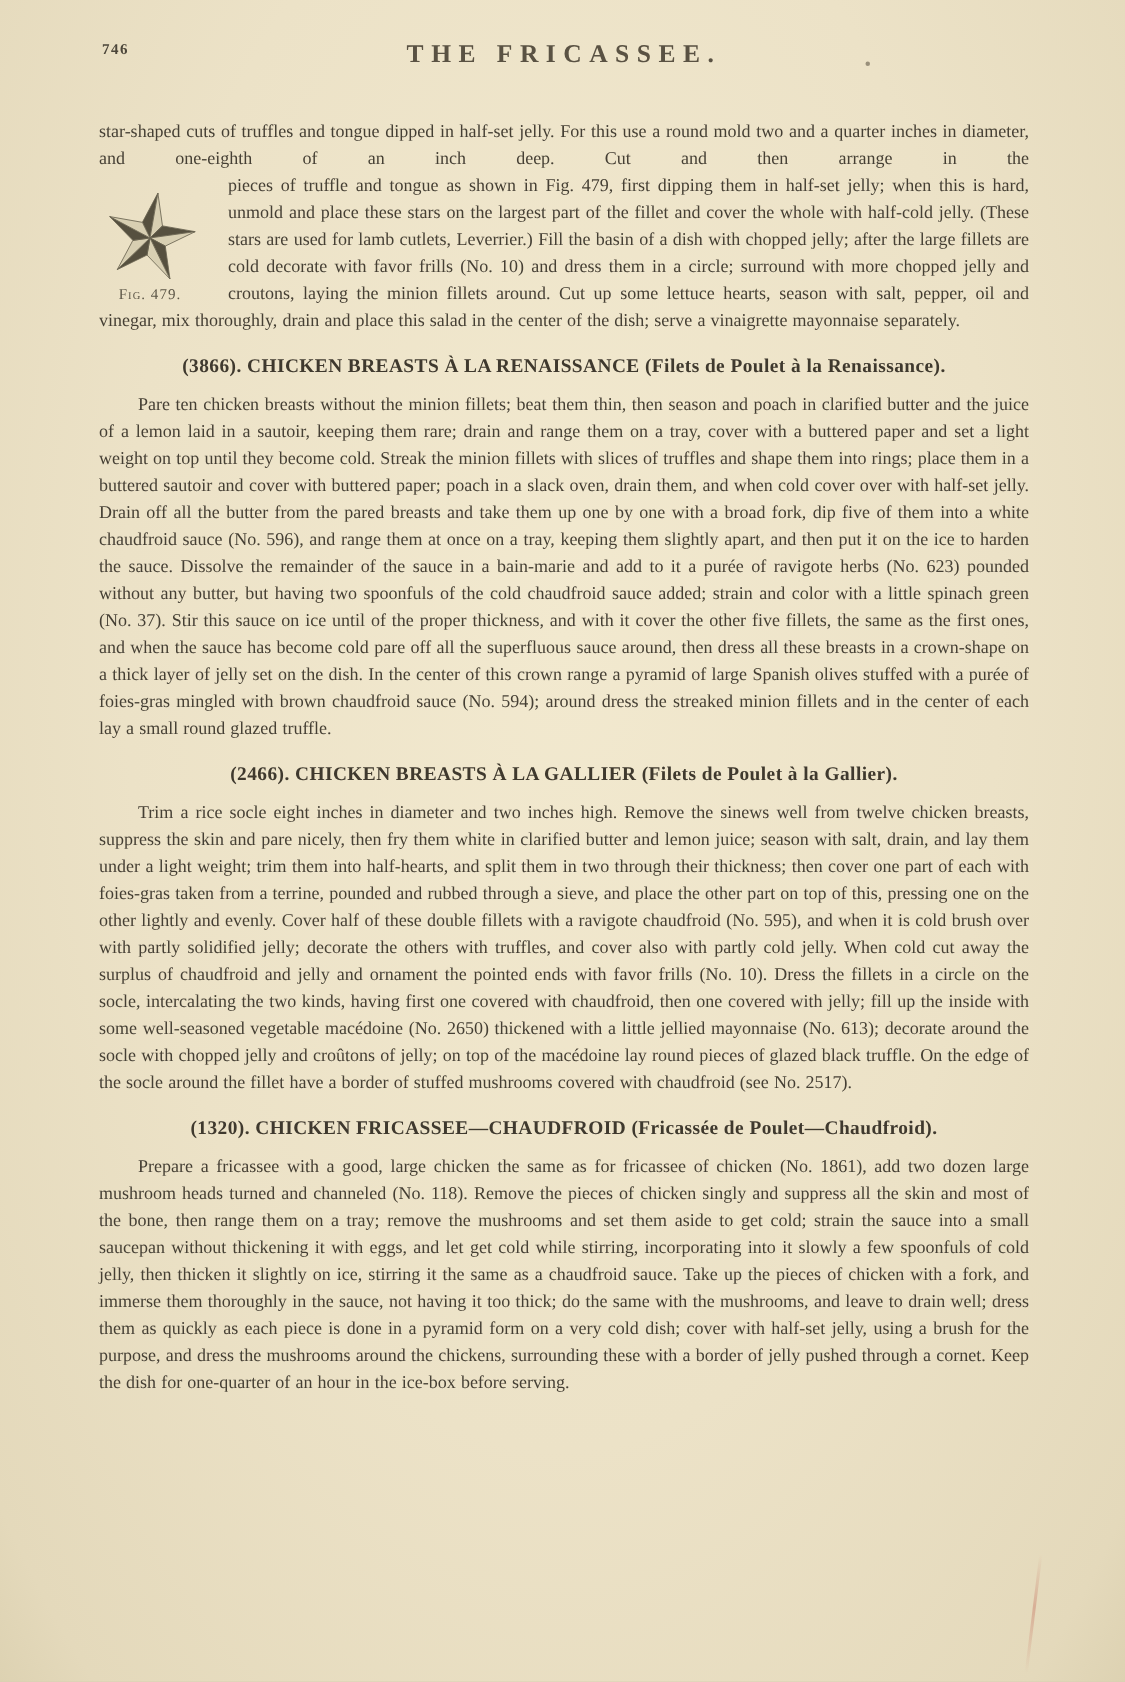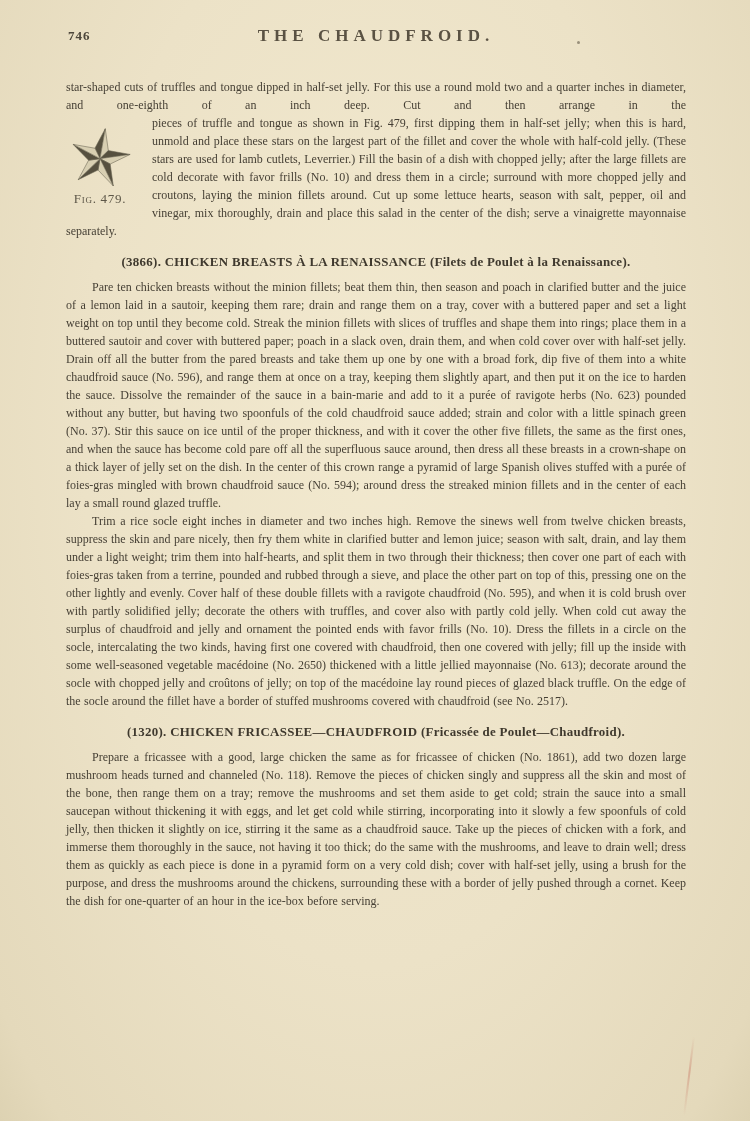--- a/index.html
+++ b/index.html
@@ -15,21 +15,21 @@
     overflow: hidden;
     background: radial-gradient(ellipse at 50% 38%, #f2e9cf 0%, #ece2c7 55%, #e4d9bb 92%, #ddd2b2 100%);
     font-family: "Liberation Serif", serif;
     color: #453f34;
   }
 
   
   .pagehead { position: relative; height: 24px; margin-bottom: 28px; }
   .pagenum {
     position: absolute; left: 2px; top: 2px;
-    font-size: 13px; font-weight: bold; letter-spacing: 1px; color: #4c463a;
+    font-size: 10px; font-weight: bold; letter-spacing: 1px; color: #4c463a;
   }
   .title {
     text-align: center;
     font-size: 17px; font-weight: bold;
     letter-spacing: 5px;
     color: #5a5243;
   }
 
   
   .body-text {
@@ -46,21 +46,21 @@
 
   
   .starfig {
     float: left;
     width: 88px;
     margin: 2px 8px 2px -10px;
     text-align: center;
   }
   .star-svg { display: block; width: 66px; height: 64px; margin: 8px auto 3px; }
   .figcap {
-    font-size: 13px;
+    font-size: 10px;
     letter-spacing: 0.7px;
     color: #5d5748;
     font-variant: small-caps;
   }
 
   
   .recipe-heading {
     text-align: center;
     font-size: 12.9px;
     font-weight: bold;
@@ -85,21 +85,21 @@
 </head>
 <body>
 
 <div class="page">
 
   <div class="speck"></div>
   <div class="crease"></div>
 
   <header class="pagehead">
     <span class="pagenum">746</span>
-    <div class="title">THE CHAUDFROID.</div>
+    <div class="title">THE FRICASSEE.</div>
   </header>
 
   <section>
     <p class="body-text cont-para">star-shaped cuts of truffles and tongue dipped in half-set jelly.  For this use a round mold two and a quarter inches in diameter, and one-eighth of an inch deep.  Cut and then arrange in the</p>
     <div class="wrapblock">
       <figure class="starfig">
         <svg class="star-svg" viewBox="0 0 100 92" aria-hidden="true">
           <g transform="rotate(10 50 50)" stroke="#6a6452" stroke-width="0.8" stroke-linejoin="round">
             <polygon points="50,50 39.7,35.8 50,4" fill="#56503f"></polygon>
             <polygon points="50,50 50,4 60.3,35.8" fill="#d8cfb2"></polygon>
@@ -118,20 +118,21 @@
       <p class="body-text">pieces of truffle and tongue as shown in Fig. 479, first dipping them in half-set jelly; when this is hard, unmold and place these stars on the largest part of the fillet and cover the whole with half-cold jelly.  (These stars are used for lamb cutlets, Leverrier.)  Fill the basin of a dish with chopped jelly; after the large fillets are cold decorate with favor frills (No. 10) and dress them in a circle; surround with more chopped jelly and croutons, laying the minion fillets around.  Cut up some lettuce hearts, season with salt, pepper, oil and vinegar, mix thoroughly, drain and place this salad in the center of the dish; serve a vinaigrette mayonnaise separately.</p>
     </div>
   </section>
 
   <section class="recipe">
     <h2 class="recipe-heading">(3866). CHICKEN BREASTS À LA RENAISSANCE (Filets de Poulet à la Renaissance).</h2>
     <p class="body-text indent">Pare ten chicken breasts without the minion fillets; beat them thin, then season and poach in clarified butter and the juice of a lemon laid in a sautoir, keeping them rare; drain and range them on a tray, cover with a buttered paper and set a light weight on top until they become cold.  Streak the minion fillets with slices of truffles and shape them into rings; place them in a buttered sautoir and cover with buttered paper; poach in a slack oven, drain them, and when cold cover over with half-set jelly.  Drain off all the butter from the pared breasts and take them up one by one with a broad fork, dip five of them into a white chaudfroid sauce (No. 596), and range them at once on a tray, keeping them slightly apart, and then put it on the ice to harden the sauce.  Dissolve the remainder of the sauce in a bain-marie and add to it a purée of ravigote herbs (No. 623) pounded without any butter, but having two spoonfuls of the cold chaudfroid sauce added; strain and color with a little spinach green (No. 37).  Stir this sauce on ice until of the proper thickness, and with it cover the other five fillets, the same as the first ones, and when the sauce has become cold pare off all the superfluous sauce around, then dress all these breasts in a crown-shape on a thick layer of jelly set on the dish.  In the center of this crown range a pyramid of large Spanish olives stuffed with a purée of foies-gras mingled with brown chaudfroid sauce (No. 594); around dress the streaked minion fillets and in the center of each lay a small round glazed truffle.</p>
   </section>
 
   <section class="recipe">
+    <h2 class="recipe-heading">(2466). CHICKEN BREASTS À LA GALLIER (Filets de Poulet à la Gallier).</h2>
     <p class="body-text indent">Trim a rice socle eight inches in diameter and two inches high.  Remove the sinews well from twelve chicken breasts, suppress the skin and pare nicely, then fry them white in clarified butter and lemon juice; season with salt, drain, and lay them under a light weight; trim them into half-hearts, and split them in two through their thickness; then cover one part of each with foies-gras taken from a terrine, pounded and rubbed through a sieve, and place the other part on top of this, pressing one on the other lightly and evenly.  Cover half of these double fillets with a ravigote chaudfroid (No. 595), and when it is cold brush over with partly solidified jelly; decorate the others with truffles, and cover also with partly cold jelly.  When cold cut away the surplus of chaudfroid and jelly and ornament the pointed ends with favor frills (No. 10).  Dress the fillets in a circle on the socle, intercalating the two kinds, having first one covered with chaudfroid, then one covered with jelly; fill up the inside with some well-seasoned vegetable macédoine (No. 2650) thickened with a little jellied mayonnaise (No. 613); decorate around the socle with chopped jelly and croûtons of jelly; on top of the macédoine lay round pieces of glazed black truffle.  On the edge of the socle around the fillet have a border of stuffed mushrooms covered with chaudfroid (see No. 2517).</p>
   </section>
 
   <section class="recipe">
     <h2 class="recipe-heading">(1320). CHICKEN FRICASSEE—CHAUDFROID (Fricassée de Poulet—Chaudfroid).</h2>
     <p class="body-text indent">Prepare a fricassee with a good, large chicken the same as for fricassee of chicken (No. 1861), add two dozen large mushroom heads turned and channeled (No. 118).  Remove the pieces of chicken singly and suppress all the skin and most of the bone, then range them on a tray; remove the mushrooms and set them aside to get cold; strain the sauce into a small saucepan without thickening it with eggs, and let get cold while stirring, incorporating into it slowly a few spoonfuls of cold jelly, then thicken it slightly on ice, stirring it the same as a chaudfroid sauce.  Take up the pieces of chicken with a fork, and immerse them thoroughly in the sauce, not having it too thick; do the same with the mushrooms, and leave to drain well; dress them as quickly as each piece is done in a pyramid form on a very cold dish; cover with half-set jelly, using a brush for the purpose, and dress the mushrooms around the chickens, surrounding these with a border of jelly pushed through a cornet.  Keep the dish for one-quarter of an hour in the ice-box before serving.</p>
   </section>
 
 </div>
 

